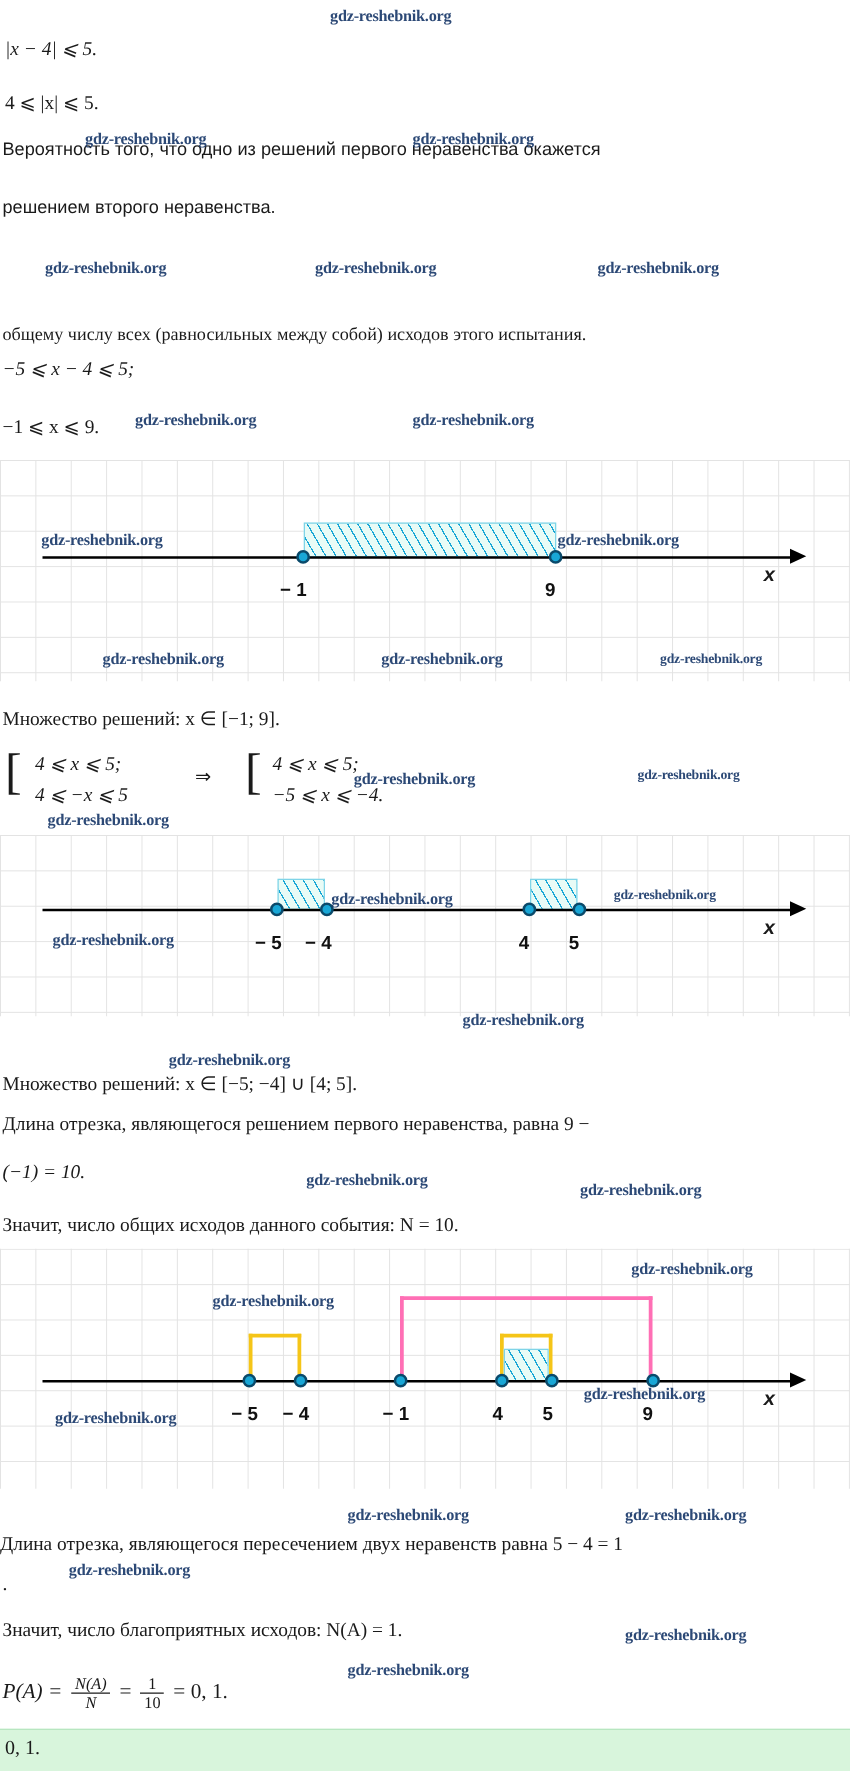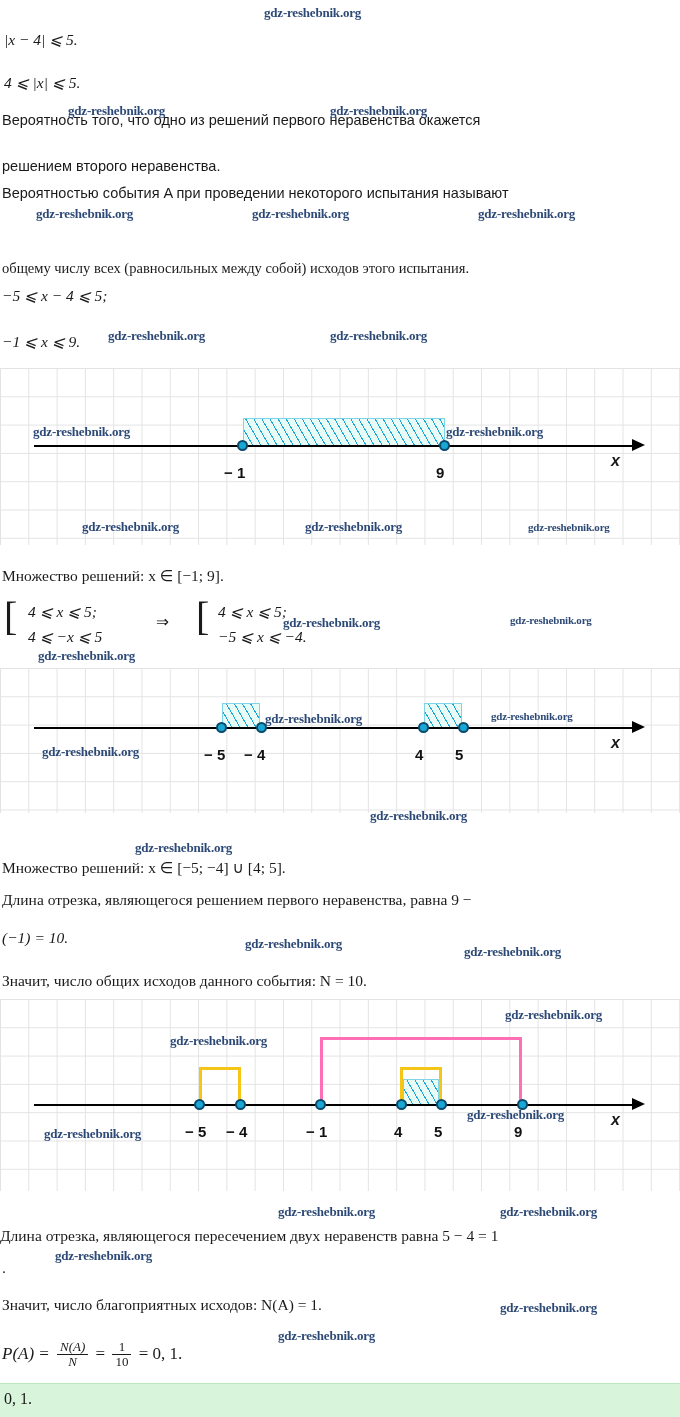--- a/index.html
+++ b/index.html
@@ -138,27 +138,26 @@
     line-height: 1;
     font-family: "Liberation Serif", serif;
   }
 </style>
 </head>
 <body>
 
 <div class="page">
 
   <div class="line" style="left:4px; top:30px; font-style:italic;">|x − 4| ⩽ 5.</div>
-  <div class="line" style="left:4px; top:73px; font-style:italic;">4 ⩽ |x| ⩽ 5.</div>
+  <div class="line" style="left:4px; top:73px; ">4 ⩽ |x| ⩽ 5.</div>
   <div class="line sans" style="left:2px; top:111px;">Вероятность того, что одно из решений первого неравенства окажется</div>
   <div class="line sans" style="left:2px; top:157px;">решением второго неравенства.</div>
-  <div class="line sans" style="left:2px; top:184px;">Вероятностью события A при проведении некоторого испытания называют</div>
   <div class="line sans" style="left:2px; top:259px;font-family:Liberation Serif, serif;">общему числу всех (равносильных между собой) исходов этого испытания.</div>
   <div class="line" style="left:2px; top:286px; font-style:italic;">−5 ⩽ x − 4 ⩽ 5;</div>
-  <div class="line" style="left:2px; top:332px; font-style:italic;">−1 ⩽ x ⩽ 9.</div>
+  <div class="line" style="left:2px; top:332px; ">−1 ⩽ x ⩽ 9.</div>
 
   <div class="grid" style="left:0px; top:368px; width:680px; height:177px;">
     <div class="hatch" style="left:243px; top:50px; width:202px; height:28px;"></div>
     <div class="axis" style="left:34px; top:77px; width:600px;"></div>
     <div class="arrow" style="left:632px; top:71px;"></div>
     <div class="axis-x-label" style="left:611px; top:84px;">x</div>
     <div class="dot" style="left:237px; top:72px;"></div>
     <div class="dot" style="left:439px; top:72px;"></div>
     <div class="tick-label" style="left:224px; top:96px;">− 1</div>
     <div class="tick-label" style="left:436px; top:96px;">9</div>

